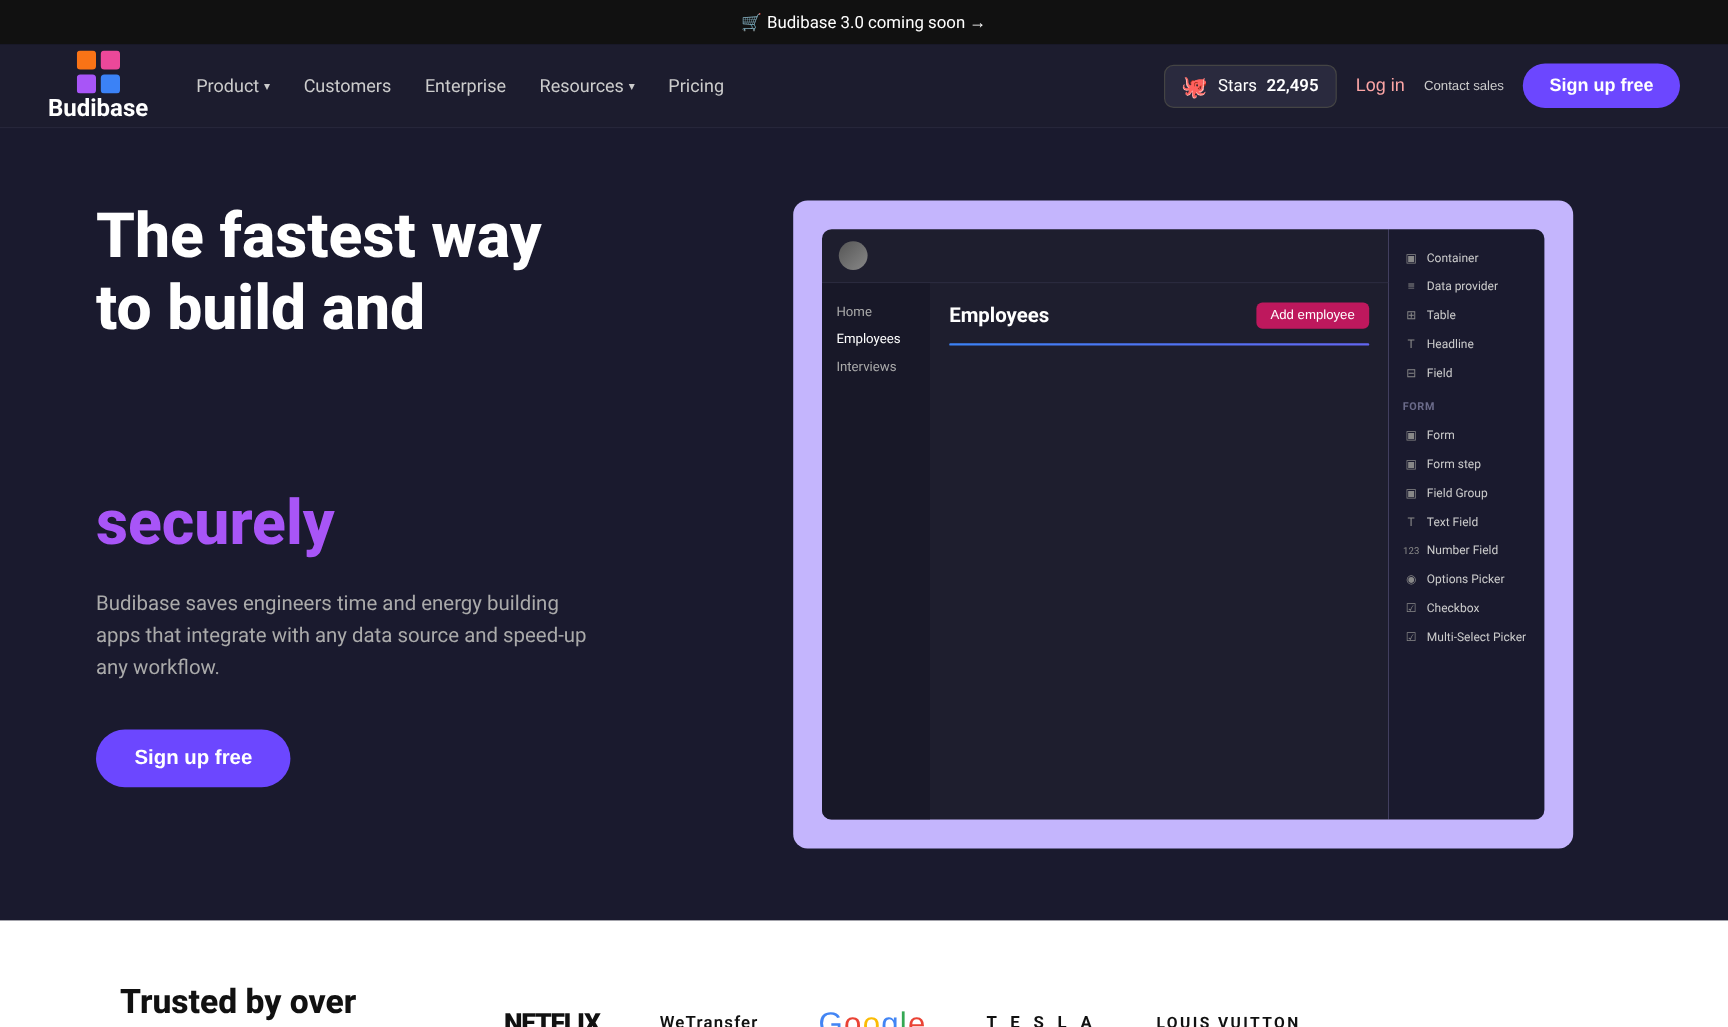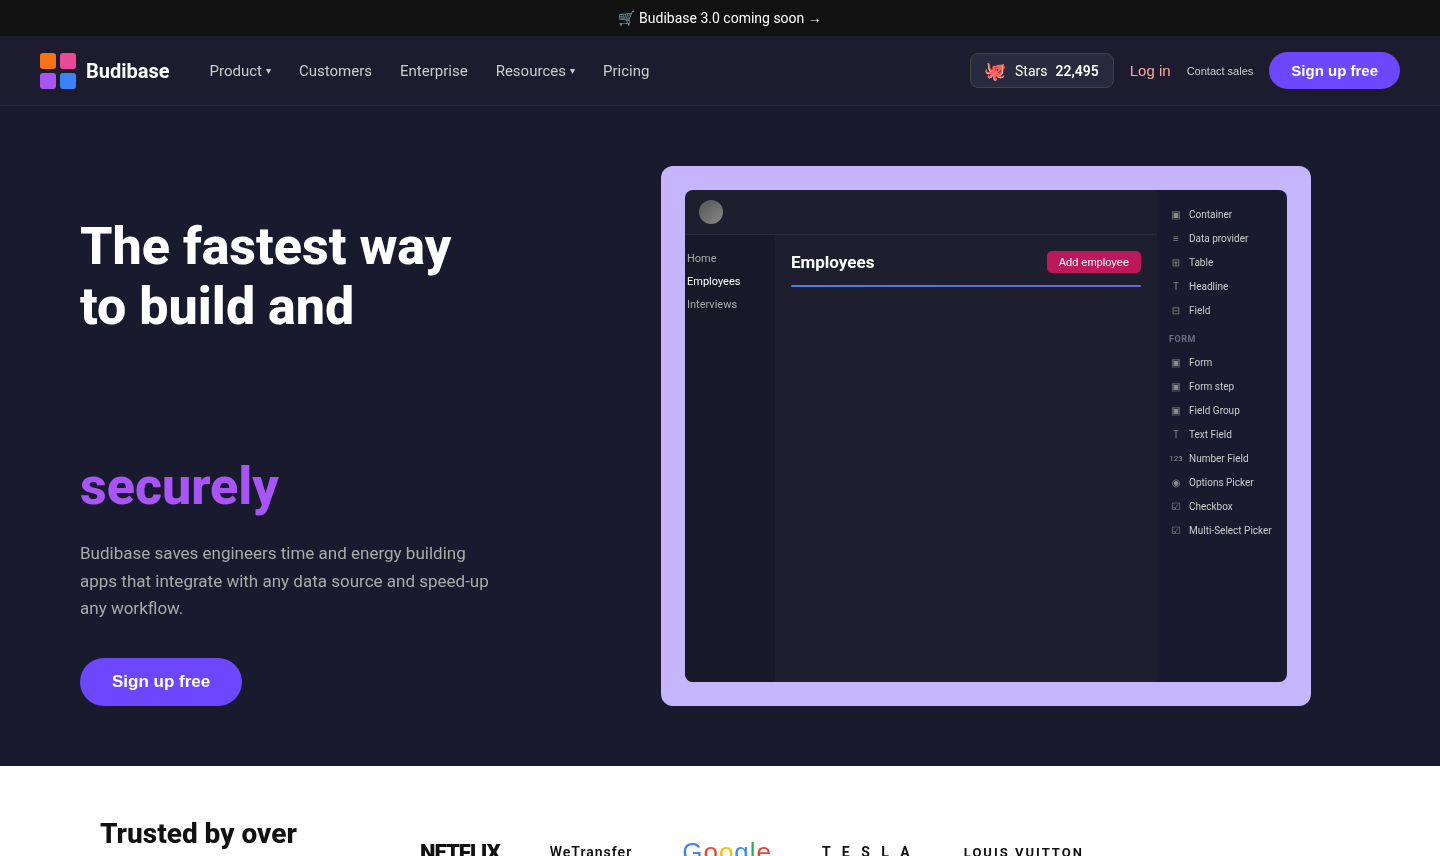--- a/index.html
+++ b/index.html
@@ -19,22 +19,22 @@
       background: #1c1c2e;
       display: flex;
       align-items: center;
       padding: 0 40px;
       height: 70px;
       border-bottom: 1px solid #2a2a3e;
     }
     .logo-area {
       display: flex;
       align-items: center;
-      gap: 10px;
       margin-right: 40px;
+      flex-direction: column;
     }
     .logo-icon {
       width: 36px;
       height: 36px;
     }
     .logo-text {
       font-size: 20px;
       font-weight: 700;
       color: #fff;
     }
@@ -99,21 +99,21 @@
       padding: 10px 22px;
       font-size: 15px;
       font-weight: 600;
       cursor: pointer;
     }
 
     
     .hero {
       background: #1a1a2e;
       display: flex;
-      align-items: flex-end;
+      align-items: flex-start;
       padding: 60px 80px 60px 80px;
       min-height: 580px;
       gap: 52px;
     }
     .hero-left {
       flex: 0 0 480px;
     }
     .hero-heading {
       font-size: 52px;
       font-weight: 800;
@@ -185,21 +185,21 @@
       border-radius: 50%;
       background: linear-gradient(135deg, #555, #888);
     }
     .app-body {
       display: flex;
       height: calc(100% - 45px);
     }
     .app-nav {
       width: 90px;
       background: #181828;
-      padding: 12px 2px;
+      padding: 12px 12px;
       font-size: 11px;
       color: #aaa;
     }
     .app-nav-item {
       padding: 5px 0;
       cursor: pointer;
     }
     .app-nav-item.active { color: #fff; }
     .app-content {
       flex: 1;

